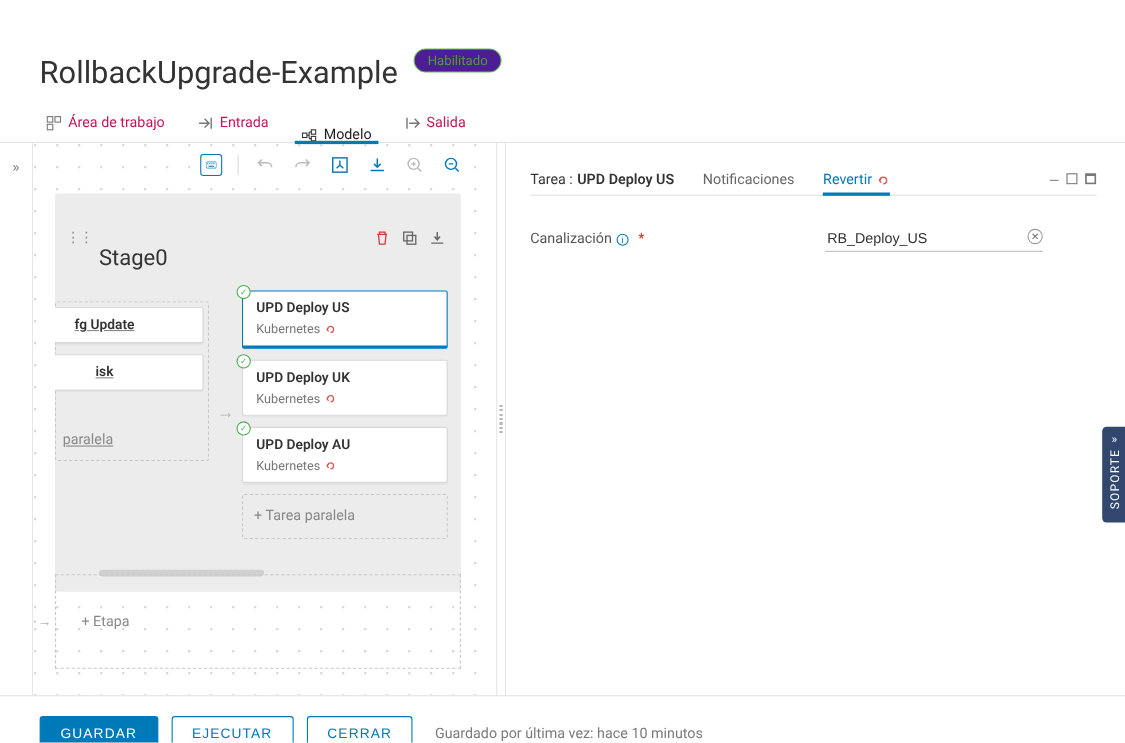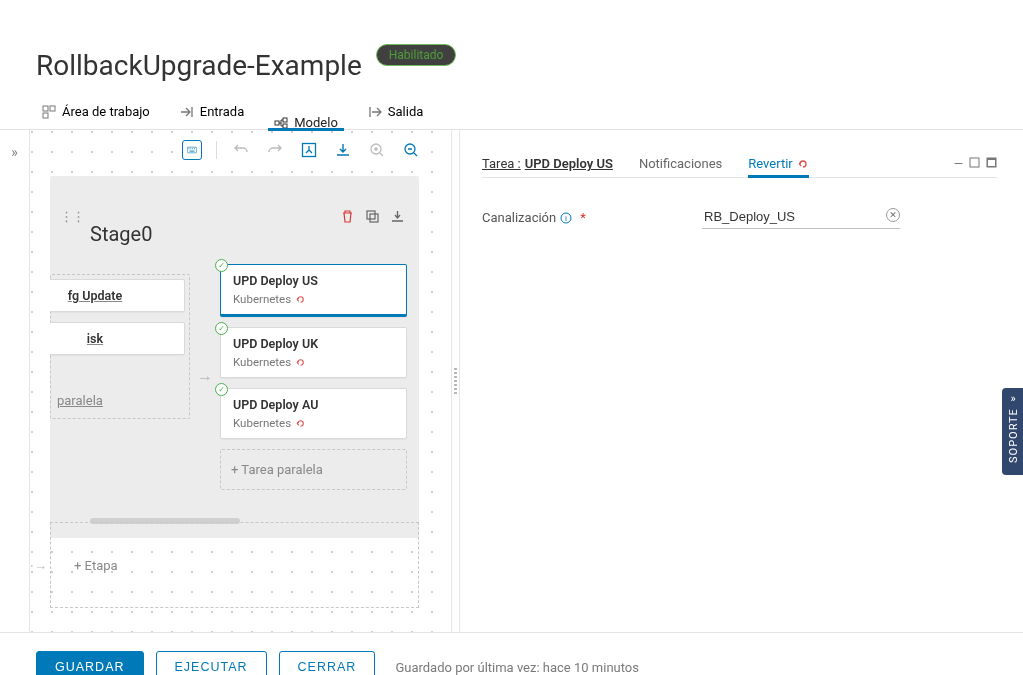--- a/index.html
+++ b/index.html
@@ -26,37 +26,37 @@
     font-weight: 400;
     color: #333;
     margin-top: 21px;
   }
   .status-badge {
     border: 1px solid #6fbb59;
     color: #4d9e38;
     font-size: 12px;
     padding: 3px 12px;
     border-radius: 12px;
-    background: #404040;
+    background: #4c1d95;
   }
 
   
   .tabs {
     display: flex;
     gap: 30px;
     padding-left: 42px;
     border-bottom: 1px solid #e2e2e2;
     height: 36px;
     align-items: center;
   }
   .tab {
     display: flex;
     align-items: center;
     gap: 6px;
-    color: #000000;
+    color: #be185d;
     cursor: pointer;
     font-size: 13px;
     height: 36px;
     position: relative;
   }
   .tab.active {
     color: #222;
     align-items: flex-end;
   }
   .tab.active::after {
@@ -331,21 +331,21 @@
   .rp-tab.active {
     color: #0079b8;
   }
   .rp-tab.active::after {
     content: "";
     position: absolute;
     left: 0; right: 0; bottom: -1px;
     height: 3px;
     background: #0079b8;
   }
-  .rp-tab.title { color:#333; cursor:default;text-decoration:underline; }
+  .rp-tab.title { color:#333; cursor:default; }
   .rp-tab.title b { font-weight:600; }
   .rp-win-icons {
     margin-left: auto;
     display: flex;
     gap: 6px;
     color: #777;
     padding-bottom: 6px;
   }
   .rp-win-icons span { cursor:pointer; display:inline-flex; font-size:12px;}
 
@@ -365,20 +365,21 @@
   .required { color: #d93025; margin-left:4px;}
   .text-input {
     flex: 0 0 186px;
     border: none;
     border-bottom: 1px solid #bfbfbf;
     font-size: 13px;
     padding: 3px 20px 4px 2px;
     outline: none;
     color: #333;
     position: relative;
+    margin-left: 48px;
   }
   .input-wrap { position: relative; }
   .clear-btn {
     position: absolute;
     right: 0;
     top: 2px;
     width: 14px;
     height: 14px;
     border: 1px solid #9a9a9a;
     border-radius: 50%;

